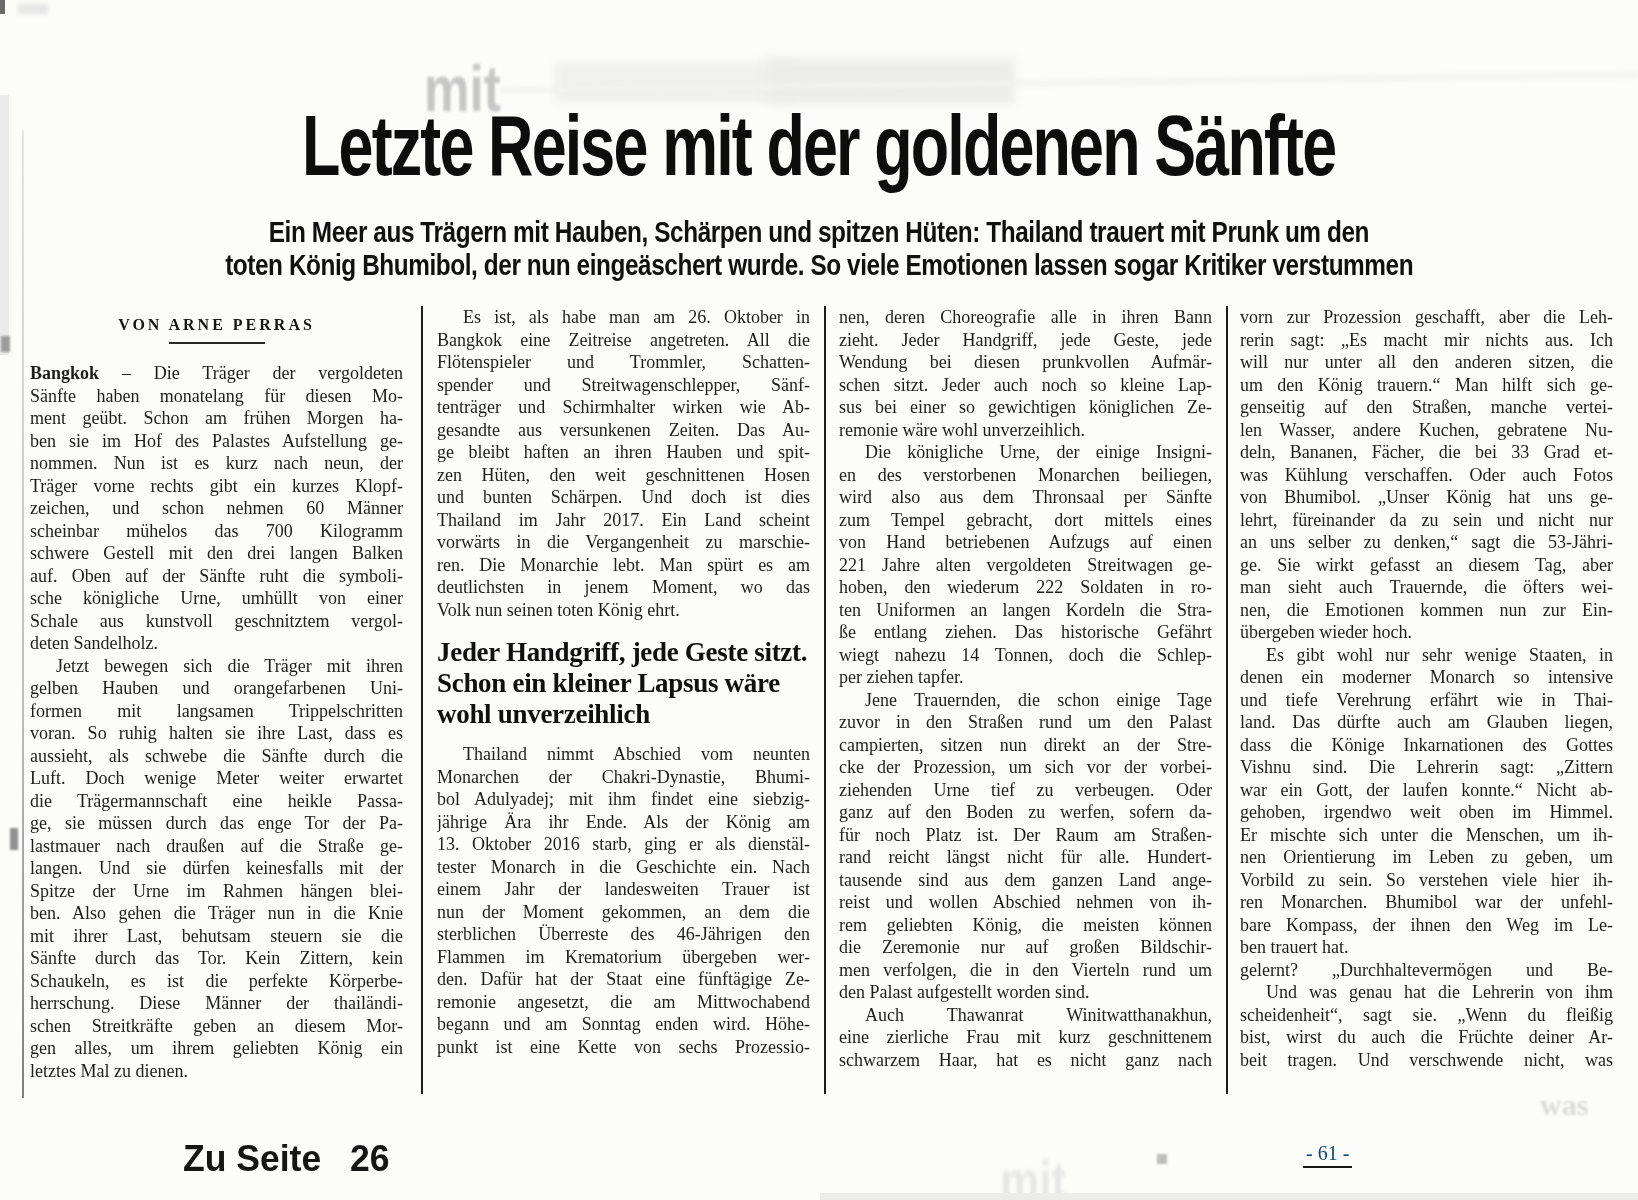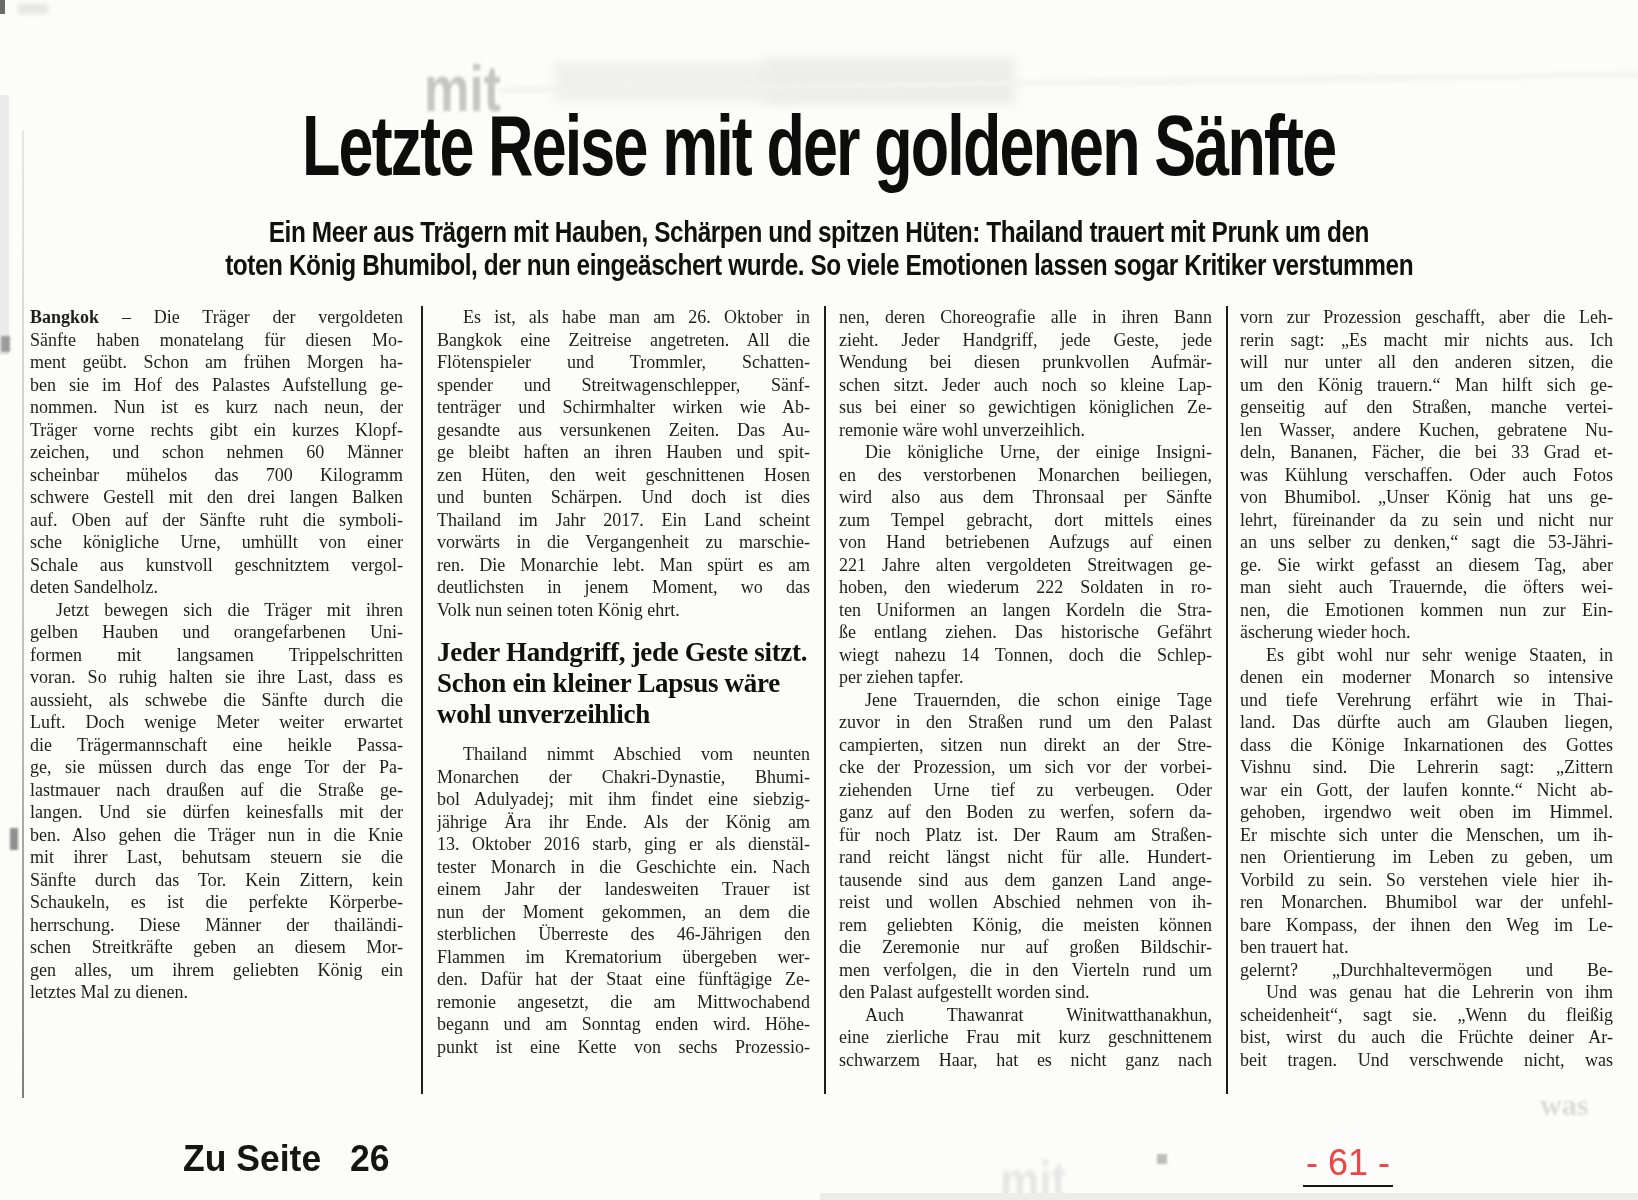--- a/index.html
+++ b/index.html
@@ -80,21 +80,21 @@
   
   .footer-left{
     position:absolute;left:183px;top:1138px;
     font-family:"Liberation Sans", sans-serif;font-weight:bold;
     font-size:37px;color:#151515;transform:scaleX(0.96);transform-origin:left center;
     white-space:nowrap;
   }
   .footer-left .pageno{margin-left:30px;}
   .footer-right{
     position:absolute;left:1303px;top:1142px;
-    font-family:Liberation Sans, sans-serif;font-size:36px;color:#ef4444;
+    font-family:Liberation Serif, serif;font-size:20px;color:#0c4a6e;
     border-bottom:2.5px solid #161616;padding:0 3px 1px 3px;white-space:nowrap;
   }
 
   
   .ghost{
     position:absolute;font-family:"Liberation Sans", sans-serif;font-weight:bold;
     pointer-events:none;
   }
   .ghost-mit-top{
     left:424px;top:52px;font-size:64px;color:#c6c6c6;
@@ -146,20 +146,24 @@
   <div class="subtitle">
     <div class="sub-line">
       <span>Ein Meer aus Trägern mit Hauben, Schärpen und spitzen Hüten: Thailand trauert mit Prunk um den</span>
     </div>
     <div class="sub-line">
       <span>toten König Bhumibol, der nun eingeäschert wurde. So viele Emotionen lassen sogar Kritiker verstummen</span>
     </div>
   </div>
 
   <div class="col col-0">
+    <div class="byline-wrap">
+      <span class="byline-text">VON ARNE PERRAS</span>
+      <div class="byline-rule"></div>
+    </div>
   <div class="line"><b>Bangkok</b> – Die Träger der vergoldeten</div>
       <div class="line">Sänfte haben monatelang für diesen Mo-</div>
       <div class="line">ment geübt. Schon am frühen Morgen ha-</div>
       <div class="line">ben sie im Hof des Palastes Aufstellung ge-</div>
       <div class="line">nommen. Nun ist es kurz nach neun, der</div>
       <div class="line">Träger vorne rechts gibt ein kurzes Klopf-</div>
       <div class="line">zeichen, und schon nehmen 60 Männer</div>
       <div class="line">scheinbar mühelos das 700 Kilogramm</div>
       <div class="line">schwere Gestell mit den drei langen Balken</div>
       <div class="line">auf. Oben auf der Sänfte ruht die symboli-</div>
@@ -169,20 +173,21 @@
       <div class="line indent">Jetzt bewegen sich die Träger mit ihren</div>
       <div class="line">gelben Hauben und orangefarbenen Uni-</div>
       <div class="line">formen mit langsamen Trippelschritten</div>
       <div class="line">voran. So ruhig halten sie ihre Last, dass es</div>
       <div class="line">aussieht, als schwebe die Sänfte durch die</div>
       <div class="line">Luft. Doch wenige Meter weiter erwartet</div>
       <div class="line">die Trägermannschaft eine heikle Passa-</div>
       <div class="line">ge, sie müssen durch das enge Tor der Pa-</div>
       <div class="line">lastmauer nach draußen auf die Straße ge-</div>
       <div class="line">langen. Und sie dürfen keinesfalls mit der</div>
+      <div class="line">Spitze der Urne im Rahmen hängen blei-</div>
       <div class="line">ben. Also gehen die Träger nun in die Knie</div>
       <div class="line">mit ihrer Last, behutsam steuern sie die</div>
       <div class="line">Sänfte durch das Tor. Kein Zittern, kein</div>
       <div class="line">Schaukeln, es ist die perfekte Körperbe-</div>
       <div class="line">herrschung. Diese Männer der thailändi-</div>
       <div class="line">schen Streitkräfte geben an diesem Mor-</div>
       <div class="line">gen alles, um ihrem geliebten König ein</div>
       <div class="line last">letztes Mal zu dienen.</div>
     </div>
   <div class="col col-1">
@@ -264,21 +269,21 @@
       <div class="line">genseitig auf den Straßen, manche vertei-</div>
       <div class="line">len Wasser, andere Kuchen, gebratene Nu-</div>
       <div class="line">deln, Bananen, Fächer, die bei 33 Grad et-</div>
       <div class="line">was Kühlung verschaffen. Oder auch Fotos</div>
       <div class="line">von Bhumibol. „Unser König hat uns ge-</div>
       <div class="line">lehrt, füreinander da zu sein und nicht nur</div>
       <div class="line">an uns selber zu denken,“ sagt die 53-Jähri-</div>
       <div class="line">ge. Sie wirkt gefasst an diesem Tag, aber</div>
       <div class="line">man sieht auch Trauernde, die öfters wei-</div>
       <div class="line">nen, die Emotionen kommen nun zur Ein-</div>
-      <div class="line last">äscherung wieder hoch.</div>
+      <div class="line last">übergeben wieder hoch.</div>
       <div class="line indent">Es gibt wohl nur sehr wenige Staaten, in</div>
       <div class="line">denen ein moderner Monarch so intensive</div>
       <div class="line">und tiefe Verehrung erfährt wie in Thai-</div>
       <div class="line">land. Das dürfte auch am Glauben liegen,</div>
       <div class="line">dass die Könige Inkarnationen des Gottes</div>
       <div class="line">Vishnu sind. Die Lehrerin sagt: „Zittern</div>
       <div class="line">war ein Gott, der laufen konnte.“ Nicht ab-</div>
       <div class="line">gehoben, irgendwo weit oben im Himmel.</div>
       <div class="line">Er mischte sich unter die Menschen, um ih-</div>
       <div class="line">nen Orientierung im Leben zu geben, um</div>

